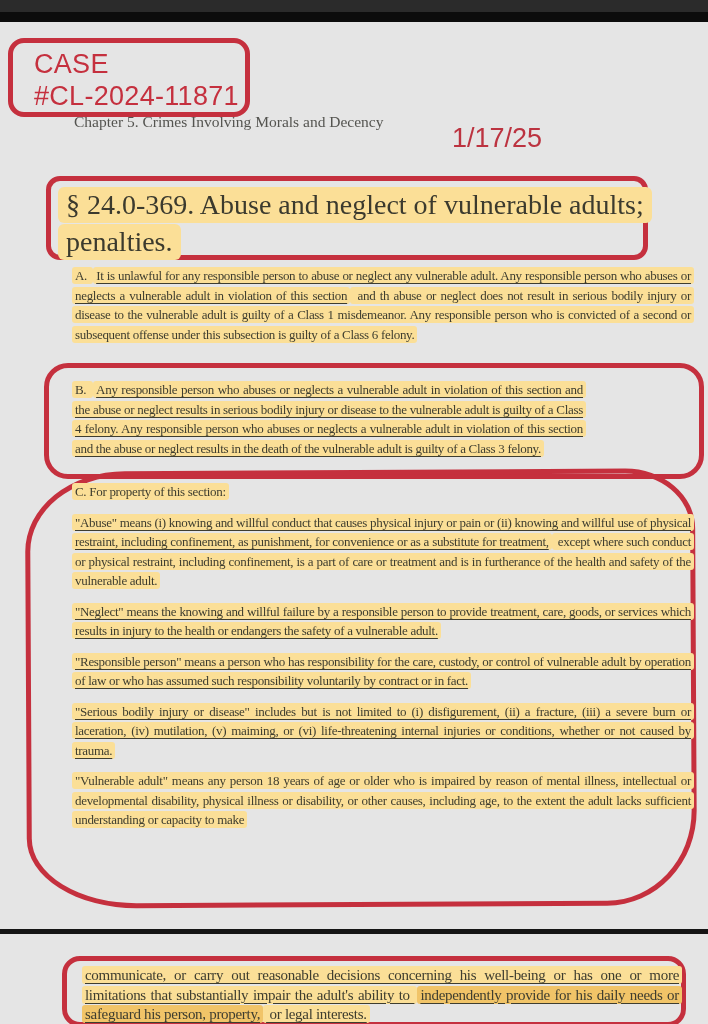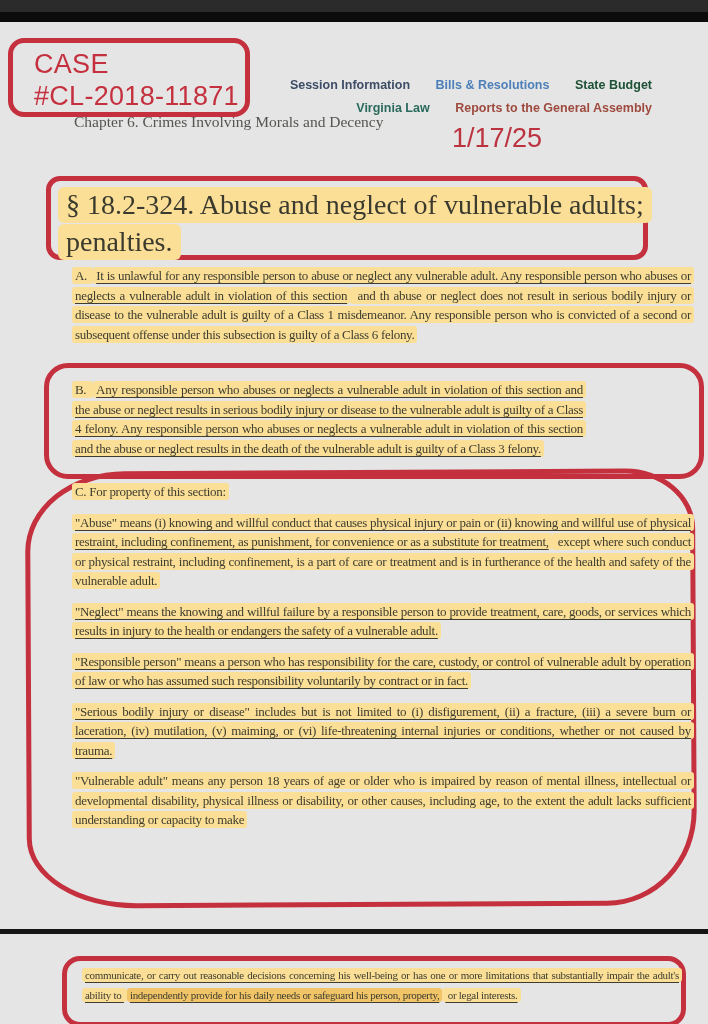--- a/index.html
+++ b/index.html
@@ -56,54 +56,43 @@
 
   #b-box   { left:44px; top:351px; width:660px; height:116px; border-radius:24px; }
   #para-b  { left:72px; top:368px; width:514px; }
 
   #c-oval  { left:26px; top:458px; width:670px; height:437px;
              border-radius:100px 70px 90px 110px / 80px 60px 95px 70px;
              transform:rotate(-0.3deg); }
   #c-content { left:72px; top:470px; width:622px; display:flex; flex-direction:column; gap:11px; }
 
   #bottom-box { left:62px; top:944px; width:624px; height:71px; border-radius:18px; }
-  #continuation { left:82px; top:954px; width:600px; font-size:11px; }
+  #continuation { left:82px; top:954px; width:600px; font-size:15px; }
 </style>
 </head>
 <body>
 
 <div class="screen">
 
   <div class="topbar"></div>
 
   <div class="redbox" id="case-box">
     <div class="case-line">CASE</div>
-    <div class="case-line">#CL-2018-11871</div>
+    <div class="case-line">#CL-2024-11871</div>
   </div>
 
-  <div class="abs" id="nav">
-    <div class="nav-row">
-      <span class="nav-link" style="color: rgb(61, 77, 102);">Session Information</span>
-      <span class="nav-link" style="color: rgb(77, 128, 184);">Bills &amp; Resolutions</span>
-      <span class="nav-link" style="color: rgb(30, 81, 54);">State Budget</span>
-    </div>
-    <div class="nav-row">
-      <span class="nav-link" style="color: rgb(42, 106, 92);">Virginia Law</span>
-      <span class="nav-link" style="color: rgb(158, 74, 62);">Reports to the General Assembly</span>
-    </div>
-  </div>
 
   <div class="abs" id="breadcrumb">
-    <div>Chapter 6. Crimes Involving Morals and Decency</div>
+    <div>Chapter 5. Crimes Involving Morals and Decency</div>
   </div>
 
   <div class="abs" id="date">1/17/25</div>
 
   <div class="redbox" id="title-box"></div>
-  <h1 class="abs" id="statute-title"><span class="hl-title">§ 18.2-324. Abuse and neglect of vulnerable adults; penalties.</span></h1>
+  <h1 class="abs" id="statute-title"><span class="hl-title">§ 24.0-369. Abuse and neglect of vulnerable adults; penalties.</span></h1>
 
   <p class="abs body-text" id="para-a"><span class="hl">A. </span><span class="hl u">It is unlawful for any responsible person to abuse or neglect any vulnerable adult. Any responsible person who abuses or neglects a vulnerable adult in violation of this section</span><span class="hl"> and th abuse or neglect does not result in serious bodily injury or disease to the vulnerable adult is guilty of a Class 1 misdemeanor. Any responsible person who is convicted of a second or subsequent offense under this subsection is guilty of a Class 6 felony.</span></p>
 
   <div class="redbox" id="b-box"></div>
   <p class="abs body-text" id="para-b"><span class="hl">B. </span><span class="hl u">Any responsible person who abuses or neglects a vulnerable adult in violation of this section and the abuse or neglect results in serious bodily injury or disease to the vulnerable adult is guilty of a Class 4 felony. Any responsible person who abuses or neglects a vulnerable adult in violation of this section and the abuse or neglect results in the death of the vulnerable adult is guilty of a Class 3 felony.</span></p>
 
   <div class="redbox" id="c-oval"></div>
   <div class="abs" id="c-content">
     <p class="body-text"><span class="hl">C. For property of this section:</span></p>
     <p class="body-text"><span class="hl u">"Abuse" means (i) knowing and willful conduct that causes physical injury or pain or (ii) knowing and willful use of physical restraint, including confinement, as punishment, for convenience or as a substitute for treatment,</span><span class="hl"> except where such conduct or physical restraint, including confinement, is a part of care or treatment and is in furtherance of the health and safety of the vulnerable adult.</span></p>

